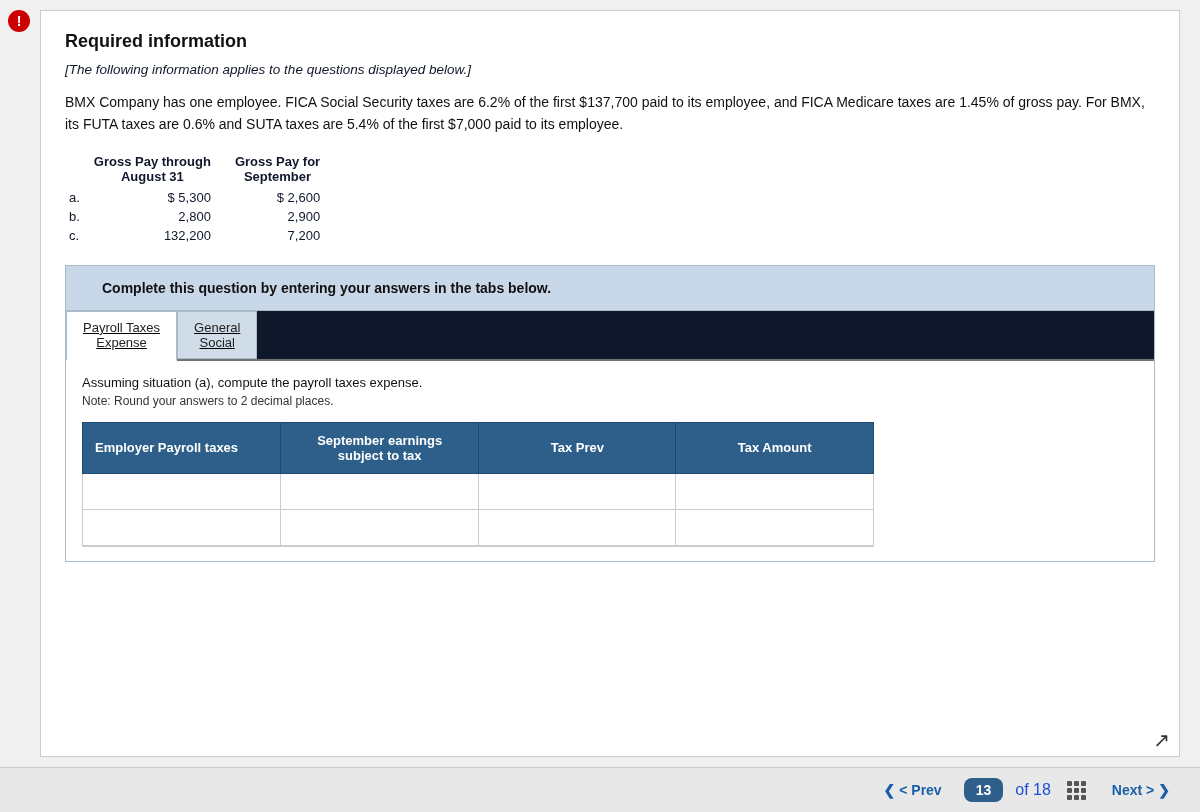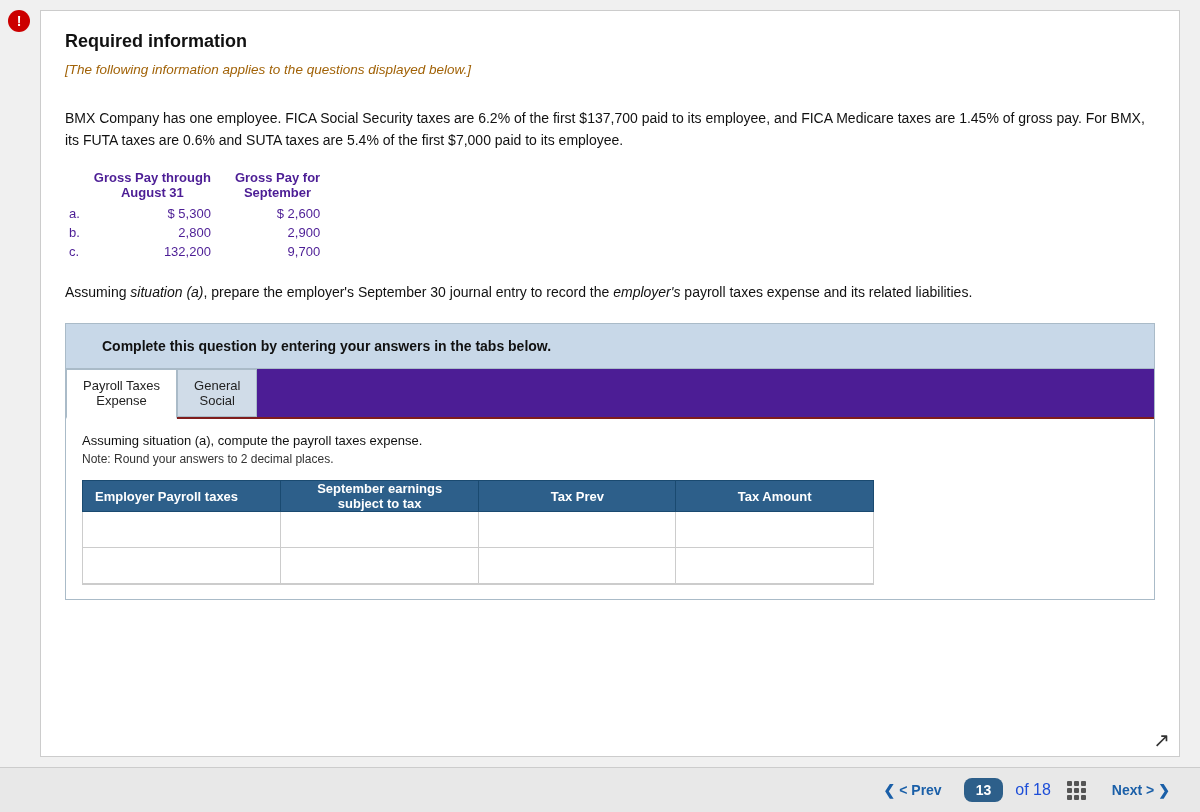--- a/index.html
+++ b/index.html
@@ -42,38 +42,38 @@
       flex: 1;
     }
     .required-info-title {
       font-weight: bold;
       font-size: 18px;
       margin-bottom: 10px;
       color: #111;
     }
     .italic-note {
       font-style: italic;
-      margin-bottom: 30px;
-      color: #a16207;
+      margin-bottom: 14px;
+      color: #0f172a;
       font-size: 13.5px;
     }
     .intro-text {
       font-size: 14px;
       line-height: 1.6;
       margin-bottom: 16px;
       color: #111;
     }
     .data-table {
       border-collapse: collapse;
       margin-bottom: 20px;
       font-size: 13px;
     }
     .data-table td {
       padding: 2px 20px 2px 4px;
-      color: #4c1d95;
+      color: #0f172a;
       vertical-align: top;
     }
     .data-table thead td {
       font-weight: bold;
       text-align: center;
       padding-bottom: 4px;
     }
     .data-table tbody td:first-child {
       font-weight: normal;
       text-align: left;
@@ -97,22 +97,23 @@
       font-weight: bold;
       font-size: 14px;
       color: #111;
     }
     .tabs-container {
       border: 1px solid #aabbc8;
       border-top: none;
     }
     .tabs-row {
       display: flex;
-      background: #4c1d95;
-      border-bottom: 2px solid #7f1d1d;
+      background: #0f172a;
+      border-bottom: 2px solid #737373;
+      text-decoration: underline;
     }
     .tab {
       padding: 8px 16px;
       border: 1px solid #aabbc8;
       background: #d0dce8;
       cursor: pointer;
       font-size: 13px;
       text-align: center;
       min-width: 80px;
       color: #222;
@@ -140,21 +141,21 @@
     .payroll-table {
       width: 75%;
       border-collapse: collapse;
       font-size: 13px;
     }
     .payroll-table thead tr {
       background: #2d5f8a;
       color: white;
     }
     .payroll-table thead td {
-      padding: 0 12px;
+      padding: 10px 12px;
       font-weight: bold;
       text-align: center;
       border: 1px solid #1a4a70;
     }
     .payroll-table thead td:first-child {
       text-align: left;
     }
     .payroll-table tbody tr {
       border-bottom: 1px solid #ccc;
     }
@@ -260,28 +261,25 @@
           <td>$ 2,600</td>
         </tr>
         <tr>
           <td>b.</td>
           <td>2,800</td>
           <td>2,900</td>
         </tr>
         <tr>
           <td>c.</td>
           <td>132,200</td>
-          <td>9,700</td>
+          <td>7,200</td>
         </tr>
       </tbody>
     </table>
 
-    <div class="situation-text">
-      Assuming <span class="italic">situation (a)</span>, prepare the employer's September 30 journal entry to record the <span class="italic">employer's</span> payroll taxes expense and its related liabilities.
-    </div>
 
     <div class="complete-box">Complete this question by entering your answers in the tabs below.</div>
 
     <div class="tabs-container">
       <div class="tabs-row">
         <div class="tab active">
           <div>Payroll Taxes</div>
           <div>Expense</div>
         </div>
         <div class="tab">

